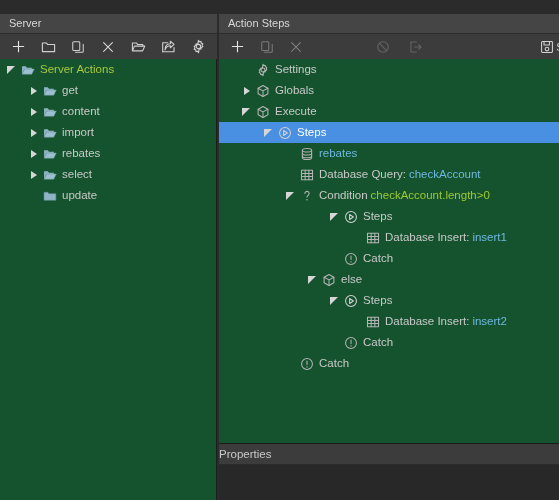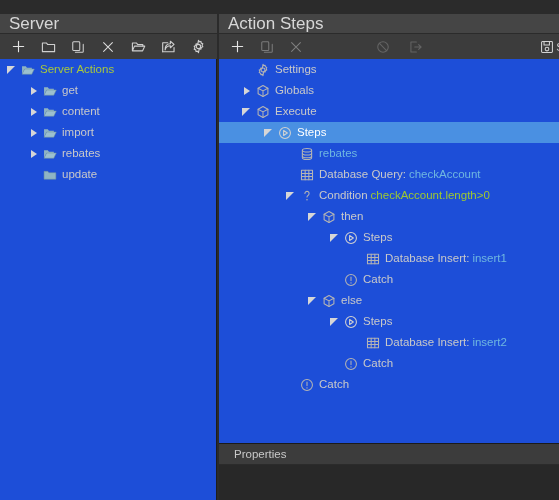--- a/index.html
+++ b/index.html
@@ -20,48 +20,48 @@
   .panel{position:absolute;top:14px;bottom:0;}
   .panel-left{left:0;width:217px;}
   .panel-right{left:219px;right:0;width:340px;}
 
   .tabbar{
     position:relative;height:19px;background:#454545;
     border-bottom:1px solid #2b2b2b;
   }
   .tab{
     position:absolute;left:0;top:0;height:19px;line-height:19px;
-    padding-left:9px;color:#d7d7d7;font-size:17px;white-space:nowrap;
+    padding-left:9px;color:#d7d7d7;font-size:11px;white-space:nowrap;
   }
 
   .toolbar{
     position:relative;height:25px;background:#3c3c3c;
     border-bottom:1px solid #2b2b2b;
   }
   .tb-icon{
     position:absolute;top:0;width:24px;height:25px;
     display:flex;align-items:center;justify-content:center;
   }
   .tb-icon svg{display:block;}
   .tb-icon.dim svg{opacity:.42;}
 
   .treewrap{
     position:absolute;left:0;right:0;top:45px;bottom:0;
-    background:#1d4ed8;overflow:hidden;
+    background:#14532d;overflow:hidden;
   }
   .panel-left .treewrap{top:45px;bottom:0;border-right:1px solid #1d1d1d;}
   .panel-right .treewrap{top:45px;bottom:56px;}
 
   
   .props{
     position:absolute;left:0;right:0;bottom:0;height:56px;background:#242424;
     border-top:1px solid #1b1b1b;
   }
   .props-head{
-    height:20px;line-height:20px;background:#3c3c3c;padding-left:15px;
+    height:20px;line-height:20px;background:#3c3c3c;padding-left:0;
     color:#c9c9c9;font-size:11.5px;border-bottom:1px solid #2b2b2b;
   }
   .props-body{position:absolute;left:0;right:0;top:21px;bottom:0;background:#282828;}
 
   
   .row{
     position:relative;height:21px;line-height:21px;white-space:nowrap;
     display:flex;align-items:center;
   }
   .row.sel{background:#4a90e2;}
@@ -190,20 +190,31 @@
           <div class="ico">
             <svg width="14" height="14" viewBox="0 0 16 16">
               <path d="M1.2 12.8V3.8h4.3l1.3 1.5h5.6v1.6H4.1L1.2 12.8z" fill="#8fb4c4"></path>
               <path d="M1.2 12.8l2.9-5.9h11.1l-2.9 5.9z" fill="#9cc0cf" stroke="#6f939f" stroke-width=".6"></path>
             </svg>
           </div>
           <span class="lbl">rebates</span>
         </div>
         <div class="row">
           <div class="spacer" style="width: 28px;"></div>
+          <div class="arrow closed"></div>
+          <div class="ico">
+            <svg width="14" height="14" viewBox="0 0 16 16">
+              <path d="M1.2 12.8V3.8h4.3l1.3 1.5h5.6v1.6H4.1L1.2 12.8z" fill="#8fb4c4"></path>
+              <path d="M1.2 12.8l2.9-5.9h11.1l-2.9 5.9z" fill="#9cc0cf" stroke="#6f939f" stroke-width=".6"></path>
+            </svg>
+          </div>
+          <span class="lbl">select</span>
+        </div>
+        <div class="row">
+          <div class="spacer" style="width: 28px;"></div>
           <div class="arrow"></div>
           <div class="ico">
             <svg width="14" height="14" viewBox="0 0 16 16">
               <path d="M1.2 3.8h4.3l1.3 1.6h7.9v7.4H1.2z" fill="#8fb4c4" stroke="#6f939f" stroke-width=".6"></path>
             </svg>
           </div>
           <span class="lbl">update</span>
         </div>
       </div>
   </div>
@@ -325,31 +336,20 @@
           <div class="spacer" style="width: 66px;"></div>
           <div class="arrow open"></div>
           <div class="ico">
             <svg width="14" height="14" viewBox="0 0 16 16" fill="none" stroke="#b4b4b4" stroke-width="1.2" stroke-linecap="round" stroke-linejoin="round">
               <path d="M5.6 5.1a2.4 2.4 0 114 1.8c-.8.7-1.6 1.1-1.6 2.2"></path>
               <circle cx="8" cy="12.3" r=".9" fill="#b4b4b4" stroke="none"></circle>
             </svg>
           </div>
           <span class="lbl">Condition</span>
           <span class="lbl lbl-valg">checkAccount.length&gt;0</span>
-        </div>
-        <div class="row">
-          <div class="spacer" style="width: 88px;"></div>
-          <div class="arrow open"></div>
-          <div class="ico">
-            <svg width="14" height="14" viewBox="0 0 16 16" fill="none" stroke="#b4b4b4" stroke-width="1.2" stroke-linecap="round" stroke-linejoin="round">
-              <path d="M8 1.8l5.6 3v6.4L8 14.2l-5.6-3V4.8z"></path>
-              <path d="M2.4 4.8L8 7.9l5.6-3.1M8 7.9v6.3"></path>
-            </svg>
-          </div>
-          <span class="lbl">then</span>
         </div>
         <div class="row">
           <div class="spacer" style="width: 110px;"></div>
           <div class="arrow open"></div>
           <div class="ico">
             <svg width="14" height="14" viewBox="0 0 16 16" fill="none" stroke="#d2d2d2" stroke-width="1.2" stroke-linecap="round" stroke-linejoin="round">
               <circle cx="8" cy="8" r="6.2"></circle>
               <path d="M6.4 5.2l4.3 2.8-4.3 2.8z"></path>
             </svg>
           </div>

